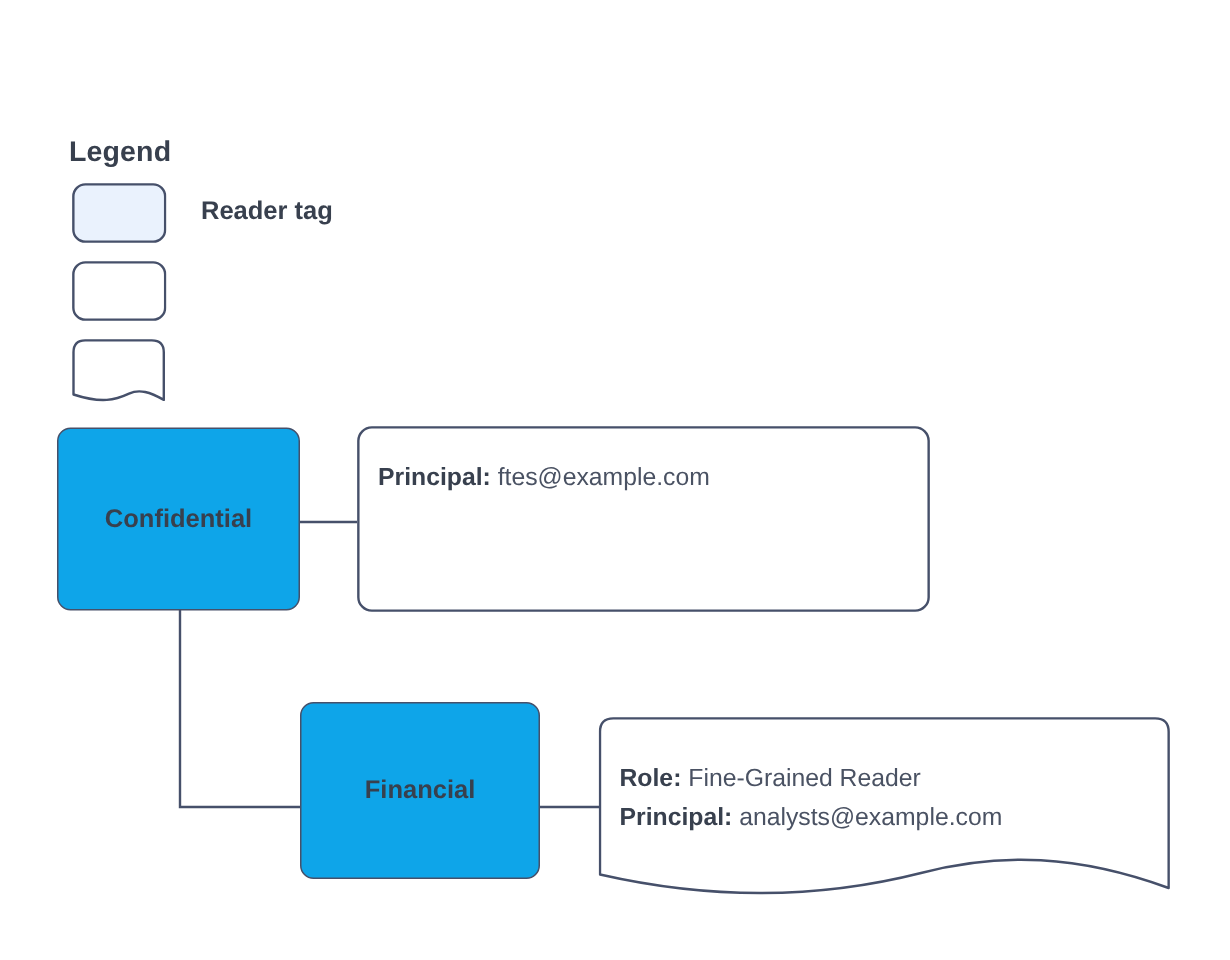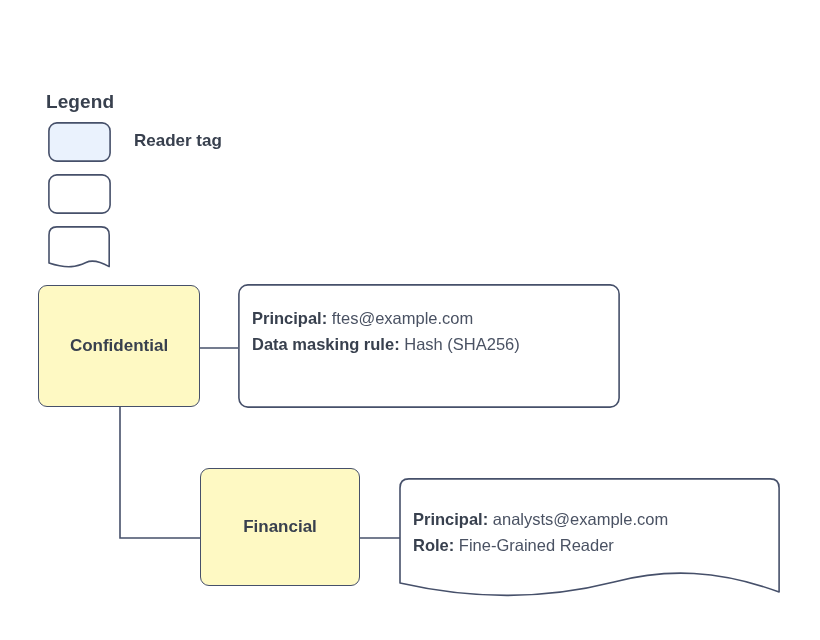--- a/index.html
+++ b/index.html
@@ -69,21 +69,21 @@
     left: 0;
     top: 0;
     width: 820px;
     height: 640px;
     pointer-events: none;
   }
 
   .tag-node {
     position: absolute;
     box-sizing: border-box;
-    background: #fef9c3;
+    background: #0ea5e9;
     border: 1.6px solid #46506a;
     border-radius: 9px;
     display: flex;
     align-items: center;
     justify-content: center;
     font-size: 17px;
     font-weight: bold;
     color: #38404e;
   }
 
@@ -162,39 +162,35 @@
 
   <div class="detail-box" style="left:238px; top:284px; width:382px; height:124px;">
     <svg class="shape" width="382" height="124" viewBox="0 0 382 124" xmlns="http://www.w3.org/2000/svg">
       <rect x="0.9" y="0.9" width="380.2" height="122.2" rx="9" ry="9" fill="#ffffff" stroke="#46506a" stroke-width="1.6"></rect>
     </svg>
     <div class="detail-text" style="left:14px; top:21px;">
       <span class="detail-line">
         <span class="k">Principal:</span>
         <span>ftes@example.com</span>
       </span>
-      <span class="detail-line">
-        <span class="k">Data masking rule:</span>
-        <span>Hash (SHA256)</span>
-      </span>
     </div>
   </div>
 
   <div class="detail-box" style="left:399px; top:478px; width:382px; height:124px;">
     <svg class="shape" width="382" height="124" viewBox="0 0 382 124" xmlns="http://www.w3.org/2000/svg">
       <path d="M 9.9 0.9 L 371.1 0.9 Q 380.1 0.9 380.1 9.9 L 380.1 114.0
                C 320.0 92.0 268.0 90.0 215.0 104.0
                C 150.0 120.5 80.0 123.0 1.0 105.0
                L 1.0 9.9 Q 1.0 0.9 9.9 0.9 Z" fill="#ffffff" stroke="#46506a" stroke-width="1.6" stroke-linejoin="round"></path>
     </svg>
     <div class="detail-text" style="left:14px; top:28px;">
       <span class="detail-line">
+        <span class="k">Role:</span>
+        <span>Fine-Grained Reader</span>
+      </span>
+      <span class="detail-line">
         <span class="k">Principal:</span>
         <span>analysts@example.com</span>
-      </span>
-      <span class="detail-line">
-        <span class="k">Role:</span>
-        <span>Fine-Grained Reader</span>
       </span>
     </div>
   </div>
 
 </div>
 
 </body></html>

